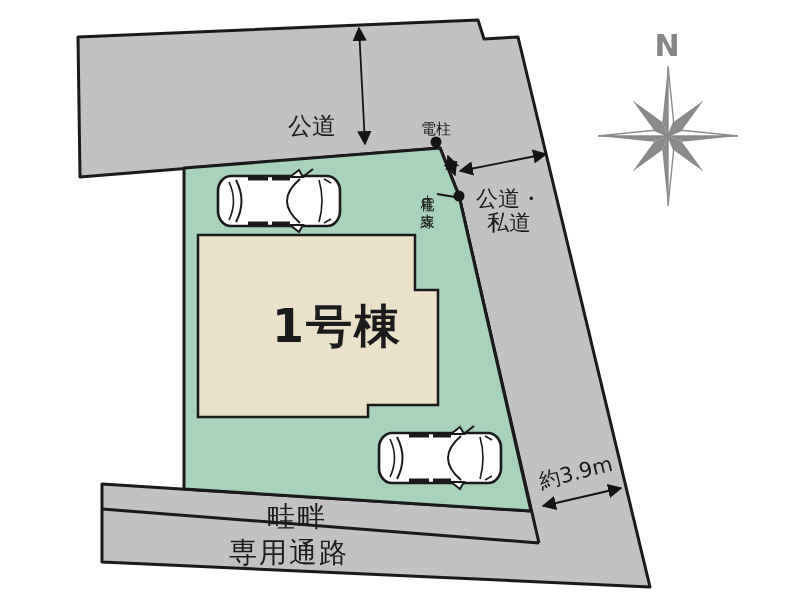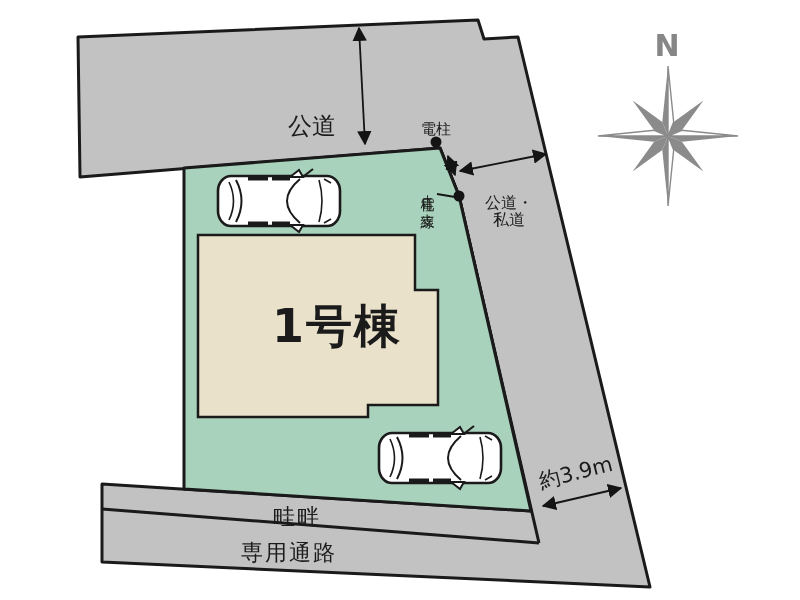--- a/index.html
+++ b/index.html
@@ -7,28 +7,28 @@
     width:800px;height:600px;overflow:hidden;background:#ffffff;
     font-family:"DejaVu Sans","Liberation Sans",sans-serif;
   }
   #canvas{position:relative;width:800px;height:600px;background:#ffffff;}
   #plan-svg{position:absolute;left:0;top:0;}
   .lbl{
     position:absolute;color:#1b1b1b;white-space:pre;
     transform:translate(-50%,-50%);text-align:center;line-height:1.08;
   }
   .lbl-road-top{font-size:24px;}
-  .lbl-road-right{font-size:16px;}
+  .lbl-road-right{font-size:22px;}
   .lbl-dim39{font-size:21px;transform:translate(-50%,-50%) rotate(-14deg);}
   .lbl-pole{font-size:15px;}
   .lbl-pole-wire{
     font-size:14px;writing-mode:vertical-rl;text-orientation:upright;
     transform:translate(-50%,-50%);line-height:1;letter-spacing:1px;
   }
-  .lbl-band{font-size:22px;letter-spacing:2px;}
+  .lbl-band{font-size:28px;letter-spacing:2px;}
   .lbl-building{font-size:46px;font-weight:600;letter-spacing:2px;margin-left:19px;}
   .lbl-north{font-size:30px;font-weight:bold;color:#868686;}
 </style>
 </head>
 <body>
 
 <div id="canvas">
 
   <svg id="plan-svg" width="800" height="600" viewBox="0 0 800 600">
     <defs>

